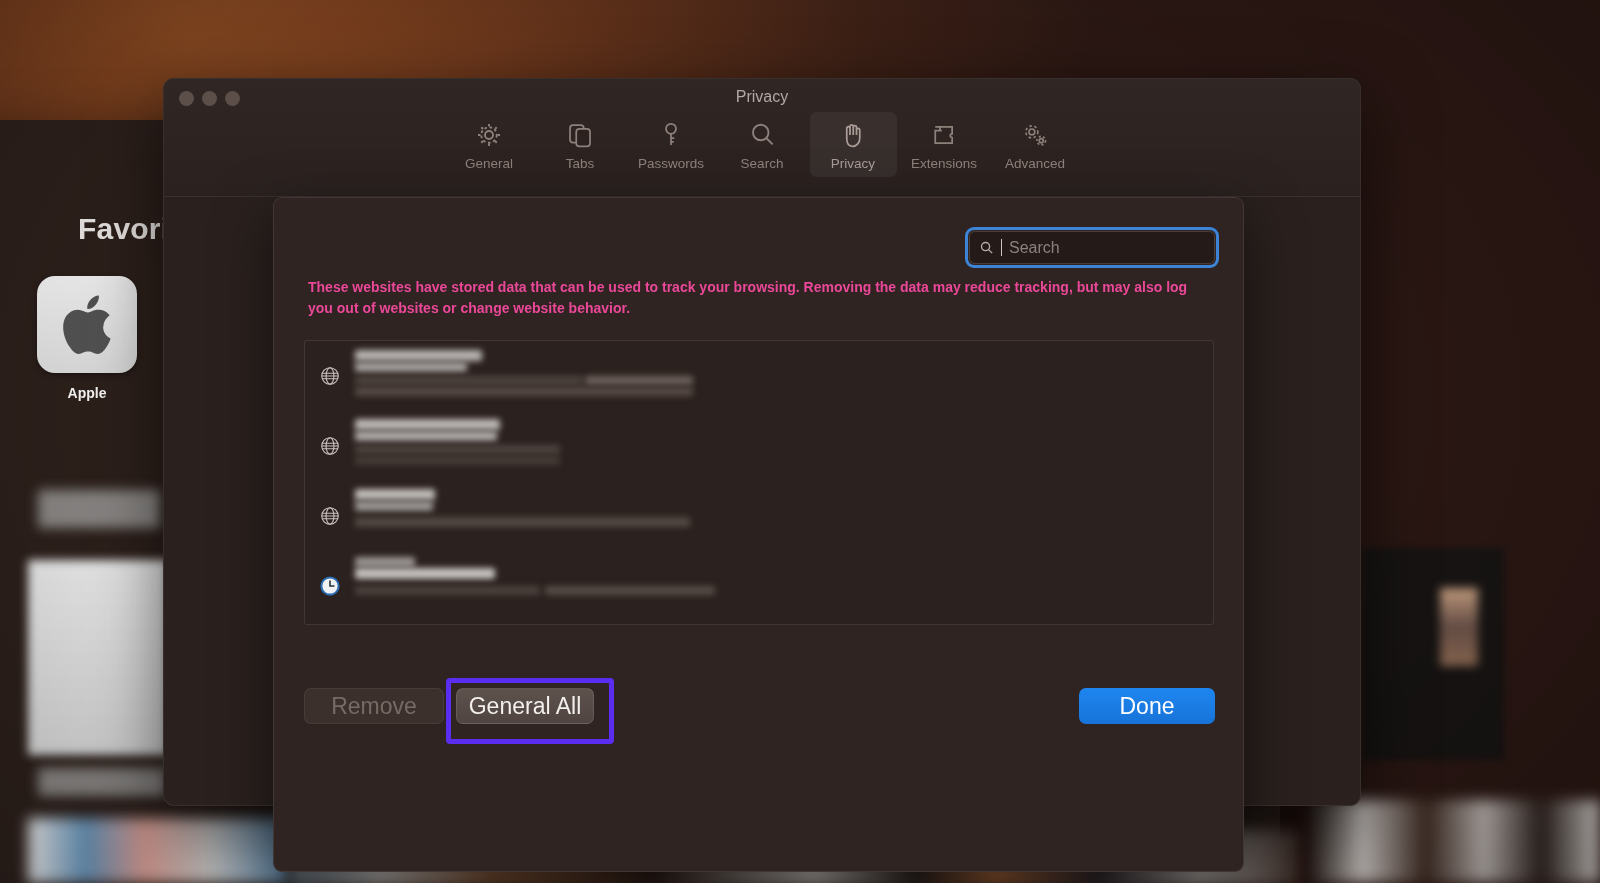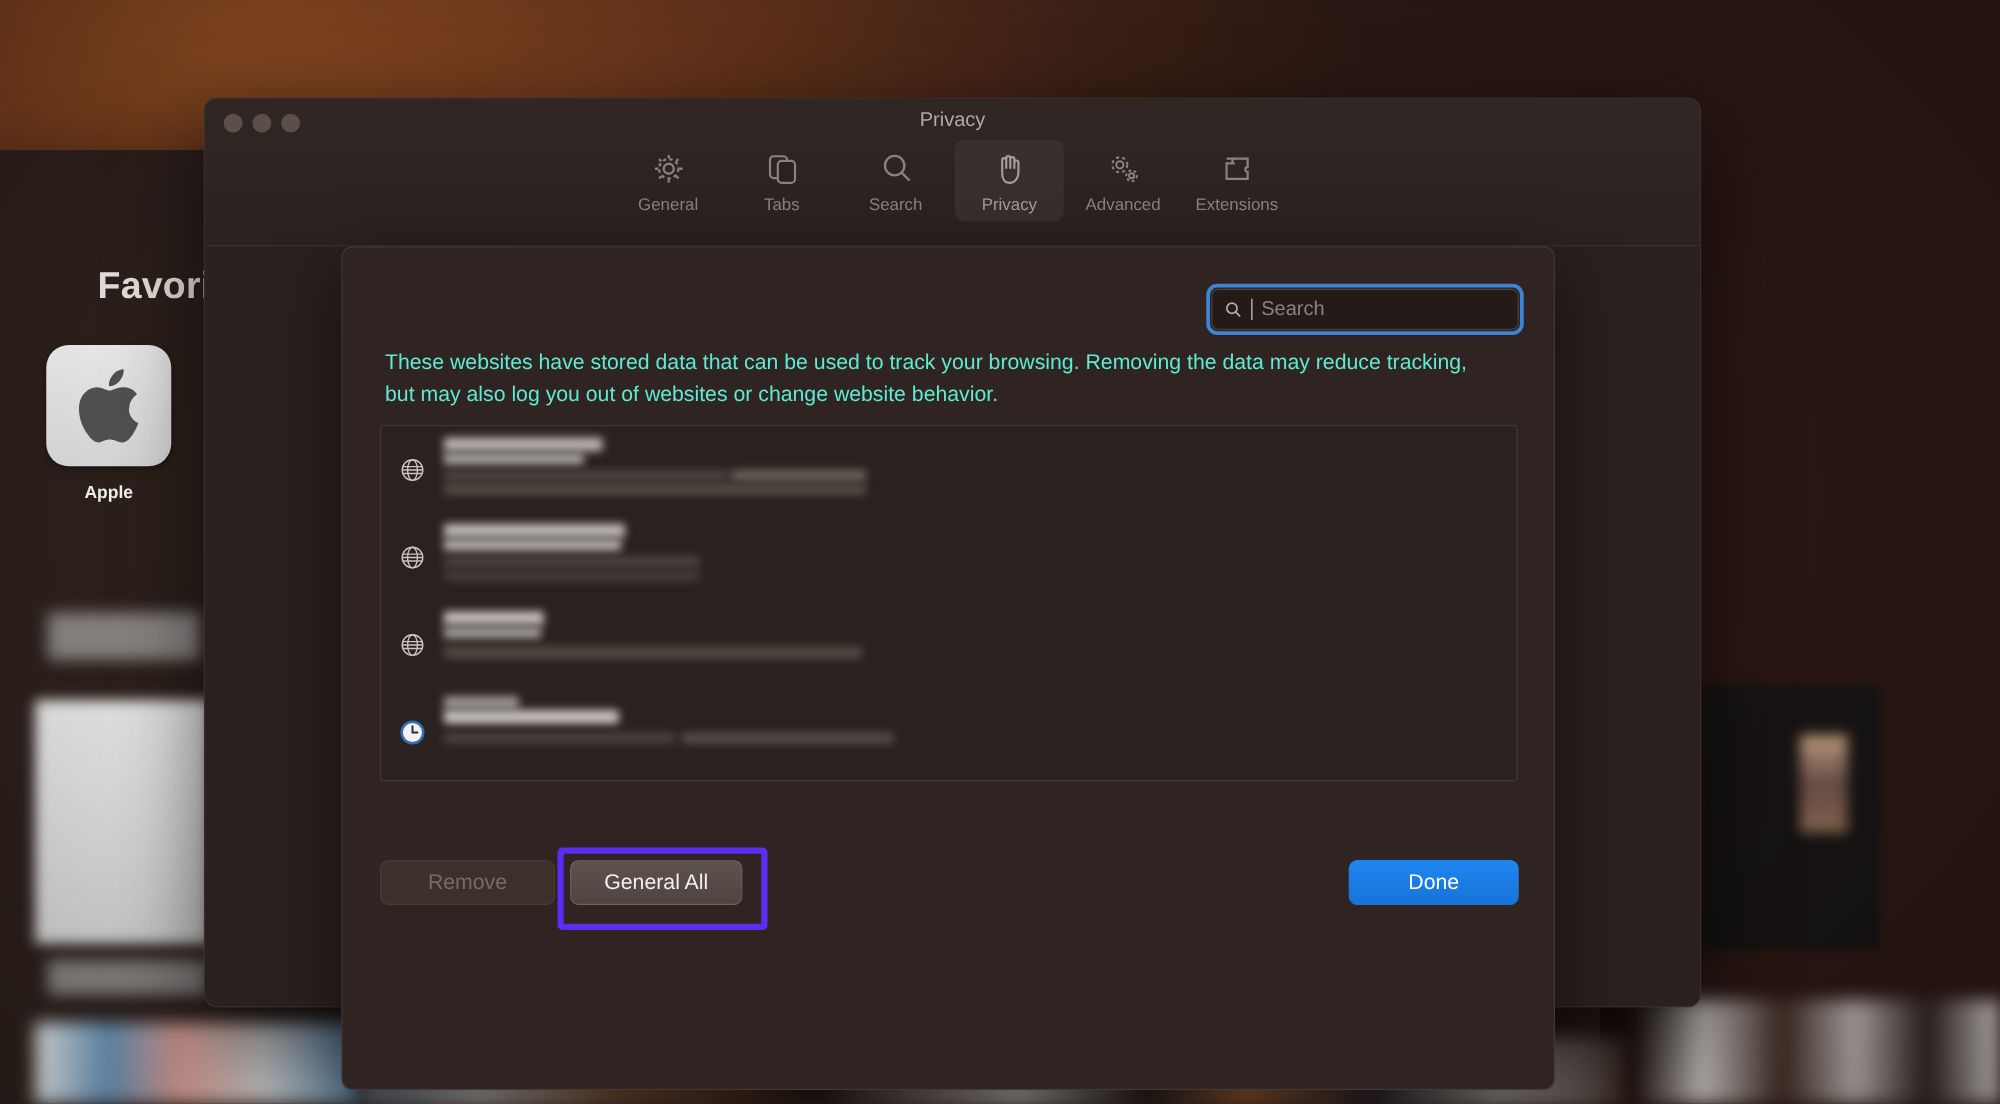--- a/index.html
+++ b/index.html
@@ -132,21 +132,21 @@
   .search-ring {
     position: absolute; left: -4px; top: -4px; right: -4px; bottom: -4px;
     border: 3px solid #3d84d6; border-radius: 9px; pointer-events: none;
   }
   .search-icon { width: 15px; height: 15px; flex: none; }
   .caret { width: 1px; height: 17px; background: #cfc6c2; }
   .search-ph { color: #8d817c; font-size: 16px; }
 
   .desc {
     position: absolute; left: 34px; top: 79px; width: 890px;
-    color: #5eead4; font-size: 17px; line-height: 1.5;
+    color: #ec4899; font-size: 14px; line-height: 1.5; font-weight: bold;
   }
 
   .listbox {
     position: absolute; left: 30px; top: 142px;
     width: 908px; height: 283px;
     background: #2b211e;
     border: 1px solid rgba(255,255,255,0.10);
     border-radius: 3px;
     overflow: hidden;
   }
@@ -166,21 +166,21 @@
     border-radius: 2px;
     filter: blur(3.2px);
   }
 
   
   .btn {
     position: absolute;
     height: 36px;
     border-radius: 7px;
     display: flex; align-items: center; justify-content: center;
-    font-size: 17px;
+    font-size: 23px;
     box-sizing: border-box;
   }
   .btn-remove {
     left: 30px; top: 490px; width: 140px;
     background: #3c302c; color: #776b66;
     border: 1px solid rgba(255,255,255,0.06);
   }
   .btn-removeall {
     left: 182px; top: 490px; width: 138px;
     background: linear-gradient(180deg,#5e524d 0%, #4f4440 100%);
@@ -261,20 +261,29 @@
           <span class="tb-icon">
             <svg viewBox="0 0 24 24" fill="none" stroke="#8e817c" stroke-width="1.4">
               <rect x="4" y="4" width="11" height="14" rx="2.5"></rect>
               <rect x="9" y="7" width="11" height="14" rx="2.5" fill="#2b2220"></rect>
             </svg>
           </span>
           <span class="tb-label">Tabs</span>
         </div>
 
 
+        <div class="tb-item">
+          <span class="tb-icon">
+            <svg viewBox="0 0 24 24" fill="none" stroke="#8e817c" stroke-width="1.4">
+              <circle cx="12" cy="7" r="4"></circle>
+              <path d="M12 11v9M12 14.5h2.6M12 17.5h2.2"></path>
+            </svg>
+          </span>
+          <span class="tb-label">Passwords</span>
+        </div>
 
         <div class="tb-item">
           <span class="tb-icon">
             <svg viewBox="0 0 24 24" fill="none" stroke="#8e817c" stroke-width="1.5">
               <circle cx="11" cy="10" r="6.2"></circle>
               <path d="M15.6 14.6L20.5 19.5"></path>
             </svg>
           </span>
           <span class="tb-label">Search</span>
         </div>
@@ -282,40 +291,40 @@
 
         <div class="tb-item selected">
           <span class="tb-icon">
             <svg viewBox="0 0 24 24" fill="none" stroke="#a99b96" stroke-width="1.4">
               <path d="M7 13V6.5a1.3 1.3 0 012.6 0V12M9.6 12V5.2a1.3 1.3 0 012.6 0V12M12.2 12V5.8a1.3 1.3 0 012.6 0V12M14.8 12V8a1.3 1.3 0 012.6 0v6.5c0 3.6-2.4 6.5-5.6 6.5S7 18.3 7 14.8V13"></path>
             </svg>
           </span>
           <span class="tb-label">Privacy</span>
         </div>
 
+
+        <div class="tb-item">
+          <span class="tb-icon">
+            <svg viewBox="0 0 24 24" fill="none" stroke="#8e817c" stroke-width="1.4">
+              <path d="M5 5.5h5.2a1.5 1.5 0 100 3H5v10h13.5V14a1.5 1.5 0 110-3v-5.5H5z"></path>
+            </svg>
+          </span>
+          <span class="tb-label">Extensions</span>
+        </div>
 
         <div class="tb-item">
           <span class="tb-icon">
             <svg viewBox="0 0 24 24" fill="none" stroke="#8e817c" stroke-width="1.3">
               <circle cx="9.5" cy="9.5" r="2.3"></circle>
               <circle cx="9.5" cy="9.5" r="4.8" stroke-dasharray="2 2"></circle>
               <circle cx="17" cy="16.5" r="1.6"></circle>
               <circle cx="17" cy="16.5" r="3.4" stroke-dasharray="1.7 1.7"></circle>
             </svg>
           </span>
           <span class="tb-label">Advanced</span>
-        </div>
-
-        <div class="tb-item">
-          <span class="tb-icon">
-            <svg viewBox="0 0 24 24" fill="none" stroke="#8e817c" stroke-width="1.4">
-              <path d="M5 5.5h5.2a1.5 1.5 0 100 3H5v10h13.5V14a1.5 1.5 0 110-3v-5.5H5z"></path>
-            </svg>
-          </span>
-          <span class="tb-label">Extensions</span>
         </div>
 
       </div>
     </div>
   </div>
 
   <div class="sheet">
 
     <div class="search-wrap">
       <div class="search-field">

